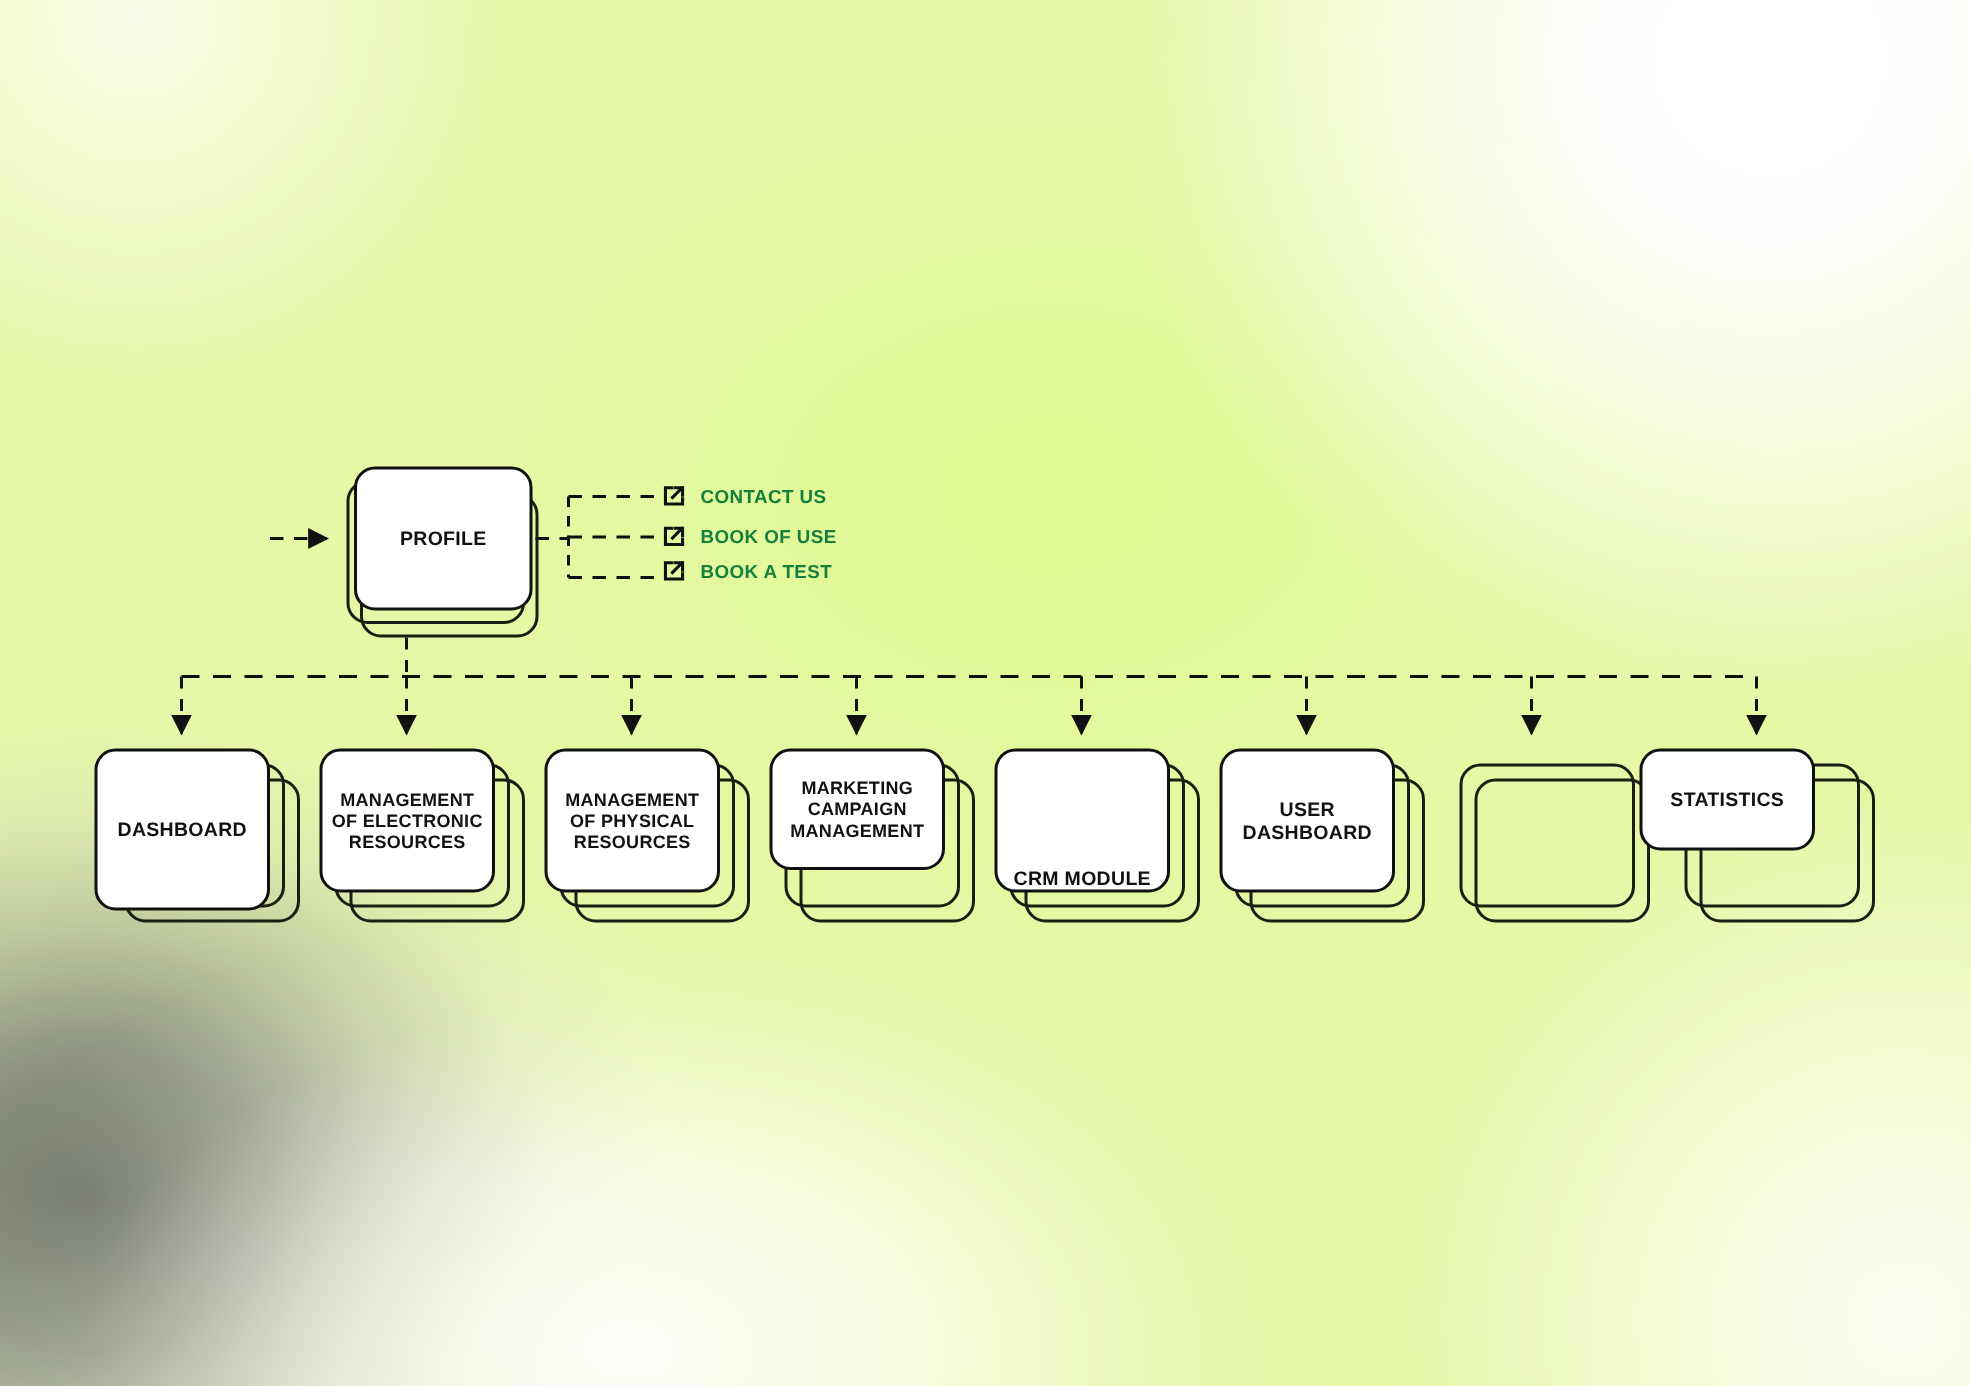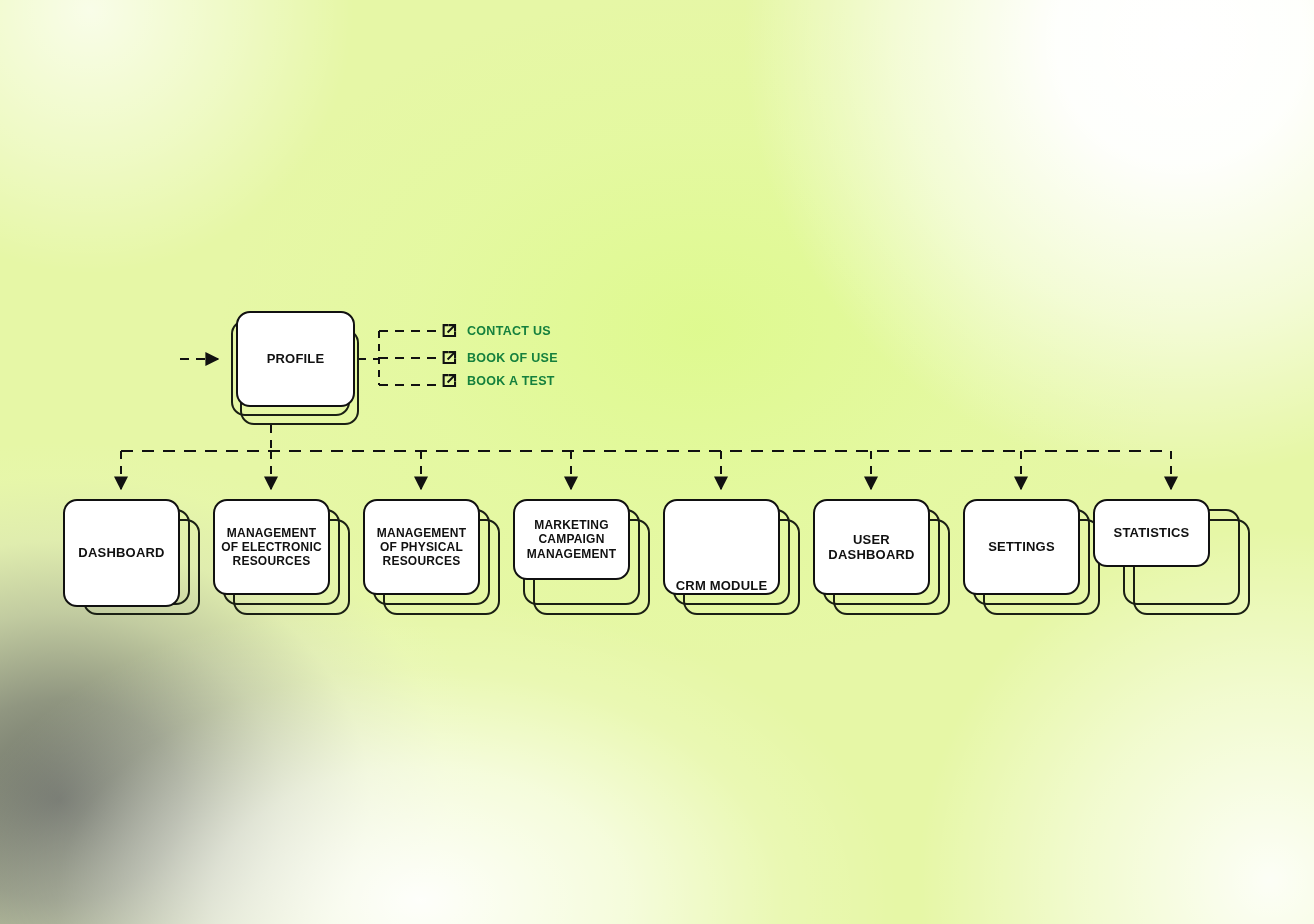--- a/index.html
+++ b/index.html
@@ -251,23 +251,20 @@
 
   <div class="stack s2" style="left:833px; top:519px; width:117px; height:96px;"></div>
   <div class="stack" style="left:823px; top:509px; width:117px; height:96px;"></div>
   <div class="node" style="left:813px; top:499px; width:117px; height:96px;">
     <span class="node-label">USER
 DASHBOARD</span>
   </div>
 
   <div class="stack s2" style="left:983px; top:519px; width:117px; height:96px;"></div>
   <div class="stack" style="left:973px; top:509px; width:117px; height:96px;"></div>
-  <div class="node" style="left:963px; top:499px; width:117px; height:96px;">
-    <span class="node-label">SETTINGS</span>
-  </div>
 
   <div class="stack s2" style="left:1133px; top:519px; width:117px; height:96px;"></div>
   <div class="stack" style="left:1123px; top:509px; width:117px; height:96px;"></div>
   <div class="node" style="left:1093px; top:499px; width:117px; height:68px;">
     <span class="node-label">STATISTICS</span>
   </div>
 
 </div>
 
 </body></html>

